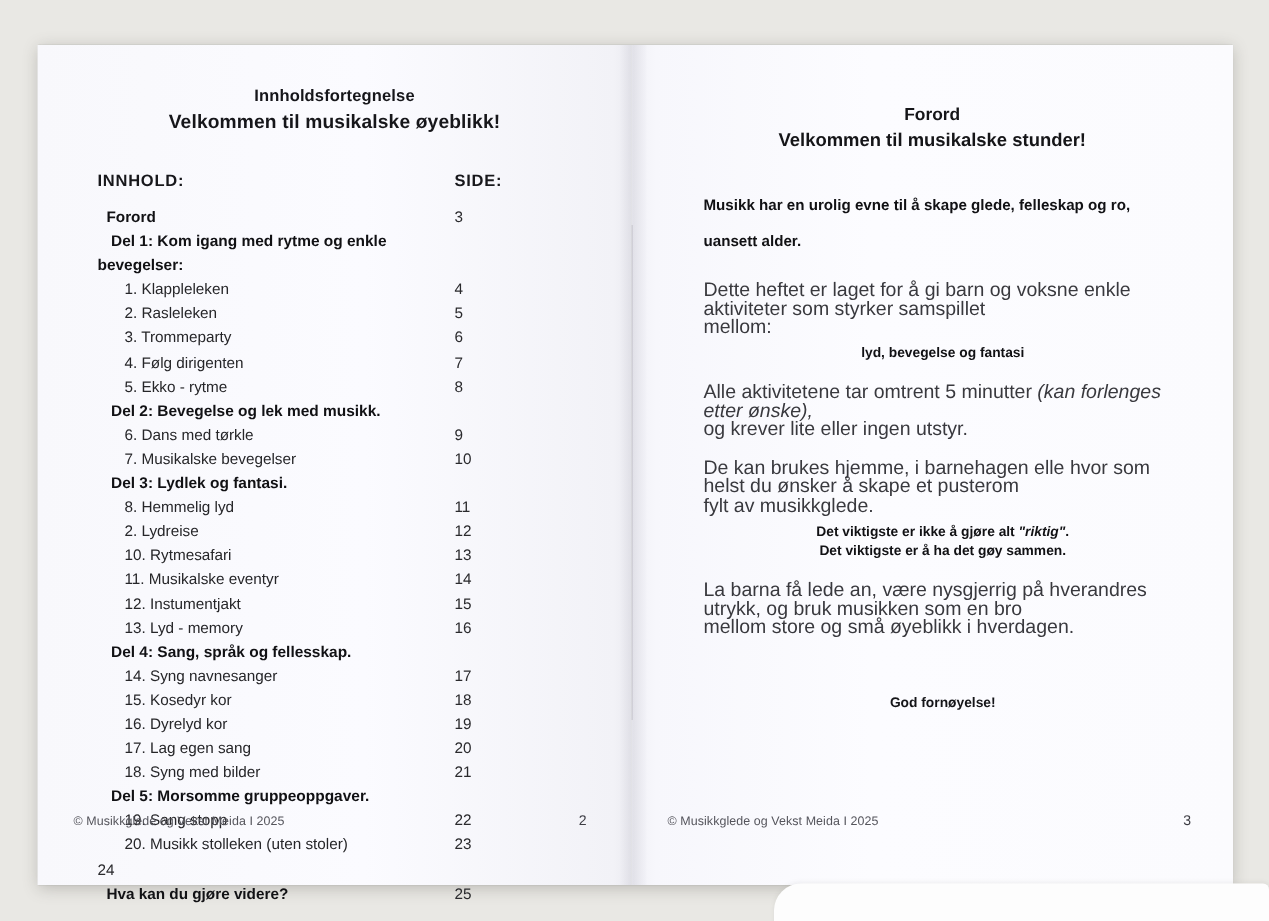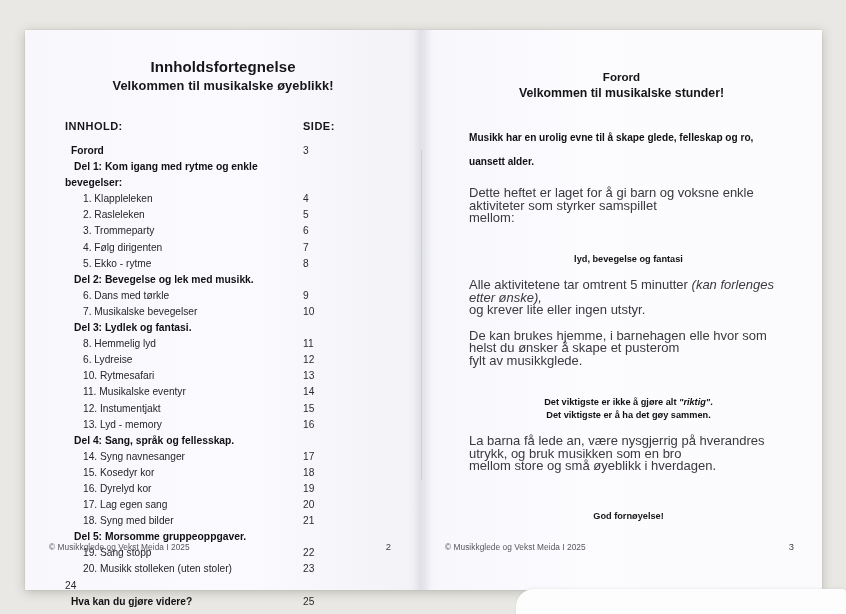--- a/index.html
+++ b/index.html
@@ -60,21 +60,21 @@
     background: rgba(140,138,152,0.22);
     z-index: 6;
     pointer-events: none;
   }
 
   
   .toc-title {
     text-align: center;
     font-weight: bold;
     color: #16161a;
-    font-size: 15px;
+    font-size: 11px;
     letter-spacing: 0.1px;
   }
   #toc-title-1 { margin-top: 28px; }
   #toc-title-2 { margin-top: 3px; font-size: 12.8px; }
 
   #toc-head {
     margin-top: 27px;
     padding-left: 40px;
     padding-right: 54px;
     display: flex;
@@ -161,21 +161,21 @@
     color: #39393e;
     margin-top: 13px;
   }
   .fo-p .ital { font-style: italic; }
   .fo-center-bold {
     text-align: center;
     font-weight: bold;
     font-size: 9.2px;
     color: #111114;
     line-height: 13.2px;
-    margin-top: 28px;
+    margin-top: 4px;
   }
   .fo-center-bold .ital { font-style: italic; }
   .fo-center-bold.tight { margin-top: 0px; }
   #fo-closing {
     text-align: center;
     font-weight: bold;
     font-size: 9.2px;
     color: #151518;
     margin-top: 38px;
   }
@@ -273,21 +273,21 @@
         </div>
         <div class="toc-row lvl-part">
           <span class="label">Del 3: Lydlek og fantasi.</span>
           <span class="page-no"></span>
         </div>
         <div class="toc-row lvl-item">
           <span class="label">8. Hemmelig lyd</span>
           <span class="page-no">11</span>
         </div>
         <div class="toc-row lvl-item">
-          <span class="label">6. Lydreise</span>
+          <span class="label">2. Lydreise</span>
           <span class="page-no">12</span>
         </div>
         <div class="toc-row lvl-item">
           <span class="label">10. Rytmesafari</span>
           <span class="page-no">13</span>
         </div>
         <div class="toc-row lvl-item">
           <span class="label">11. Musikalske eventyr</span>
           <span class="page-no">14</span>
         </div>

